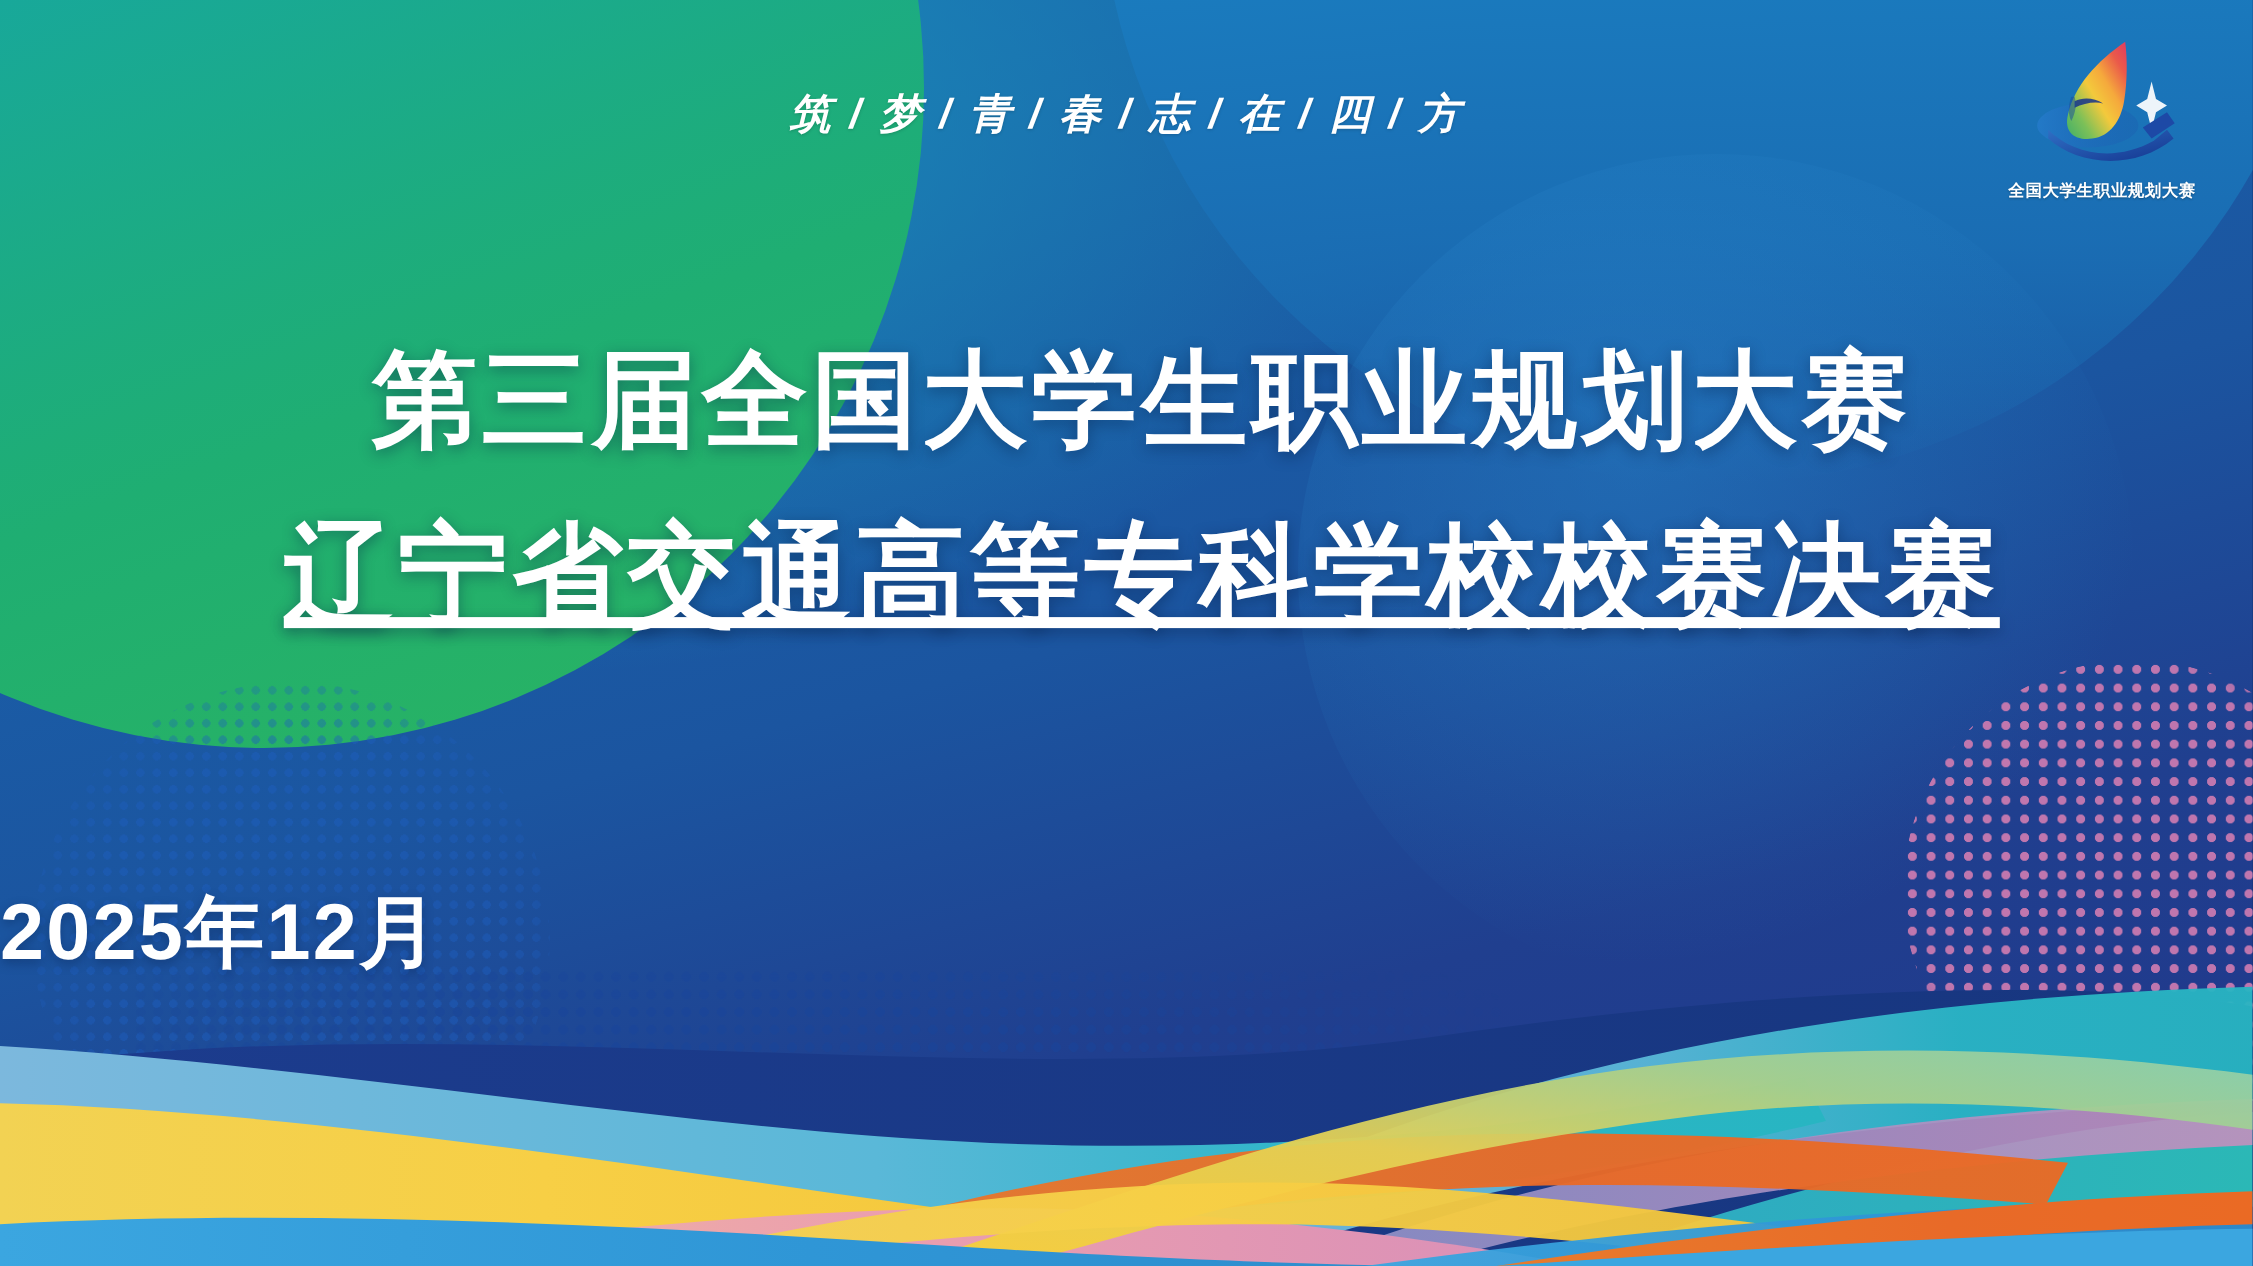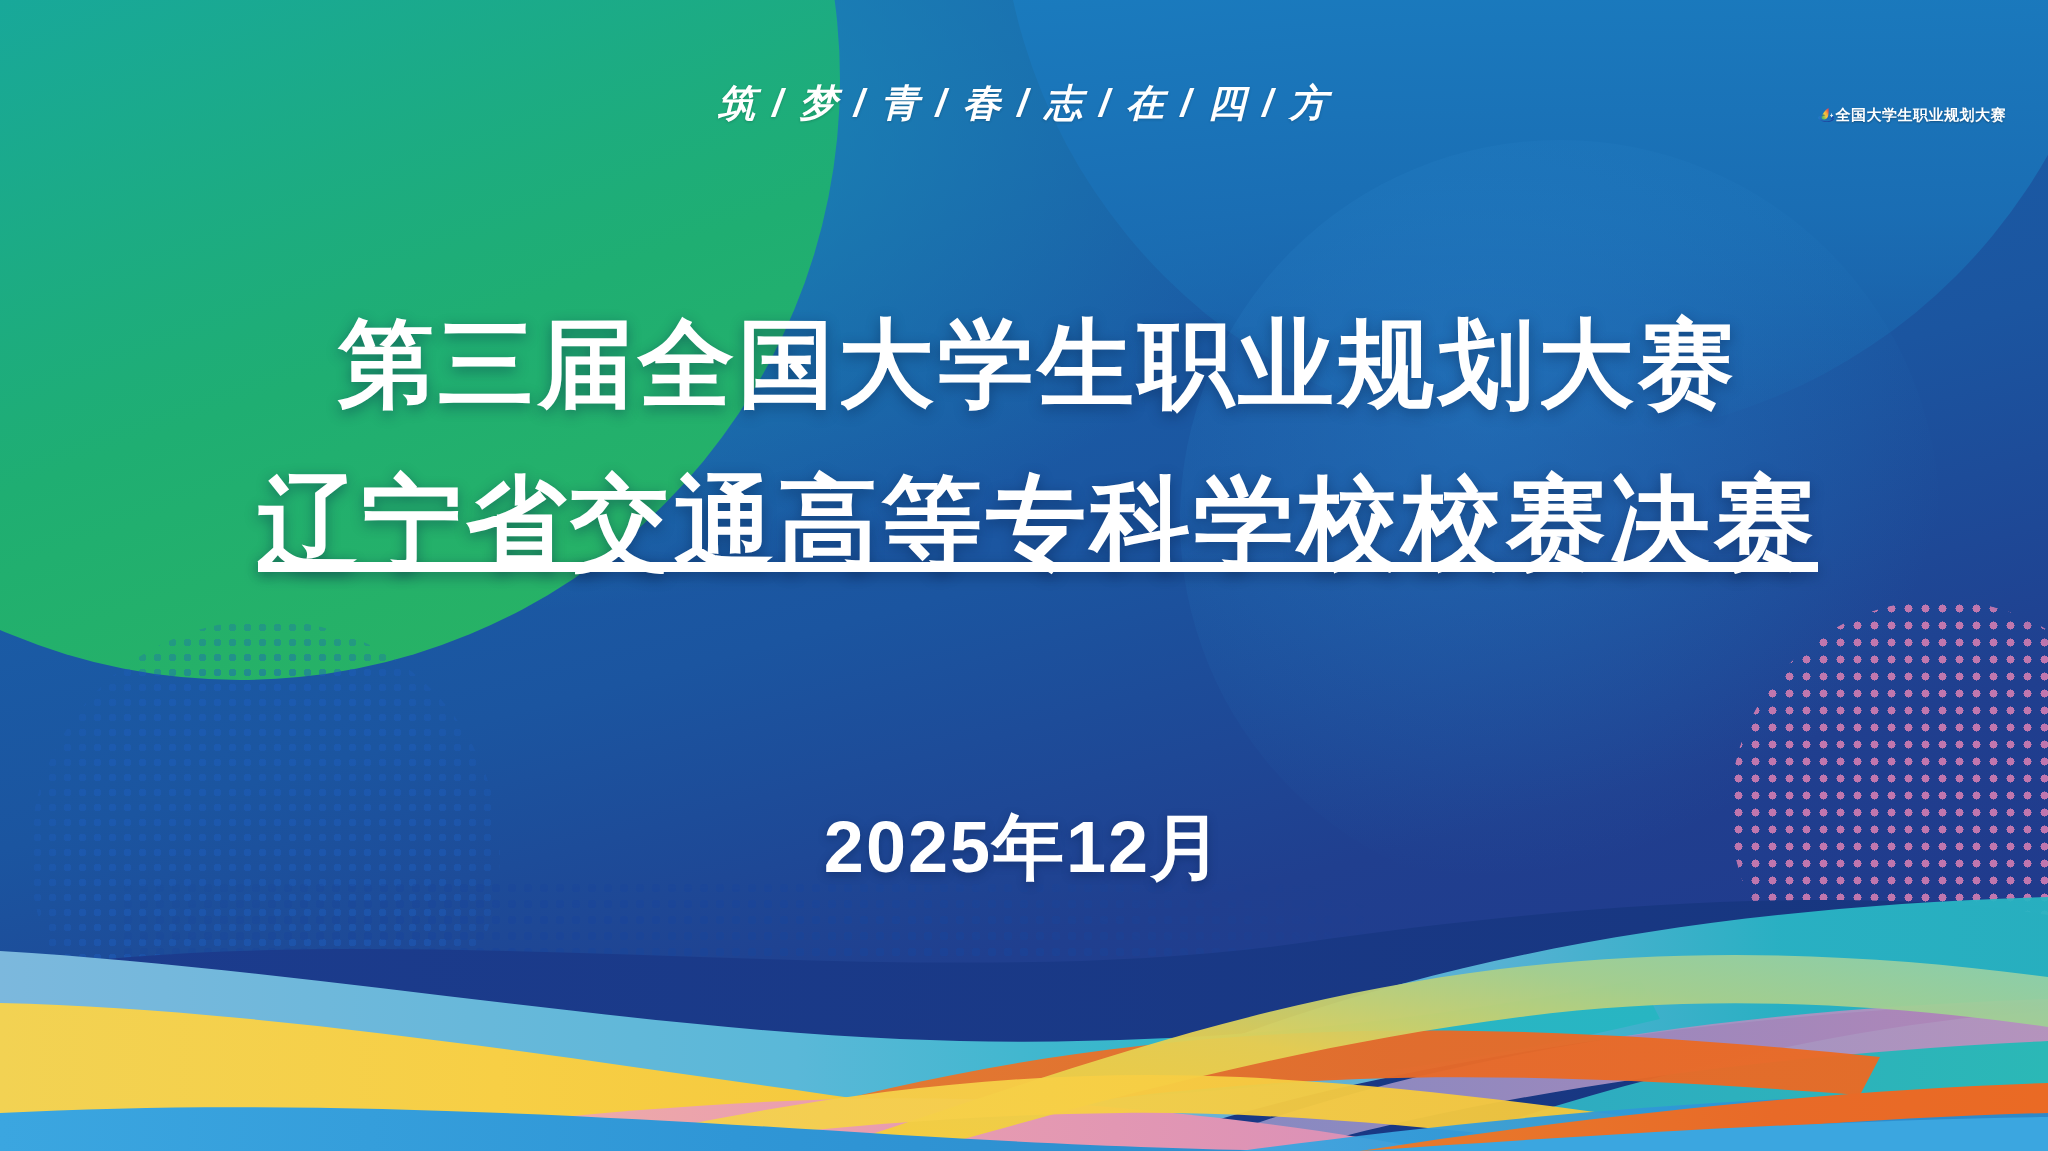--- a/index.html
+++ b/index.html
@@ -95,21 +95,21 @@
     letter-spacing:3px;
     font-style:italic;
     white-space:nowrap;
     text-shadow:0 1px 3px rgba(0,0,0,.18);
   }
 
   
   .logo-wrap {
     position:absolute; right:42px; top:22px;
     width:190px; height:185px;
-    display:flex; flex-direction:row; align-items:center; z-index:8;
+    display:flex; flex-direction:column; align-items:center; z-index:8;
   }
   .logo-mark { width:150px; height:140px; }
   .logo-caption {
     margin-top:2px;
     color:#fff; font-size:15px; font-weight:700;
     letter-spacing:.5px; white-space:nowrap;
     text-shadow:0 1px 2px rgba(0,0,0,.3);
   }
 
   
@@ -121,21 +121,21 @@
     line-height:1.34;
     text-shadow:0 4px 14px rgba(6,26,66,.40);
     white-space:nowrap;
     margin-left:28px;
   }
   .h-line-1 { font-size:96px; }
   .h-line-2 { font-size:100px; margin-top:26px;text-decoration:underline; }
 
   .date-line {
     position:absolute; left:0; top:800px; width:2048px;
-    text-align:center; z-index:7;
+    z-index:7;
     color:#ffffff; font-size:72px; font-weight:800; letter-spacing:2px;
     text-shadow:0 3px 10px rgba(6,26,66,.35);
   }
 
   
   .waves {
     position:absolute; left:0; bottom:0;
     width:2048px; height:300px; z-index:5;
   }
   .waves svg { display:block; width:2048px; height:300px; }

